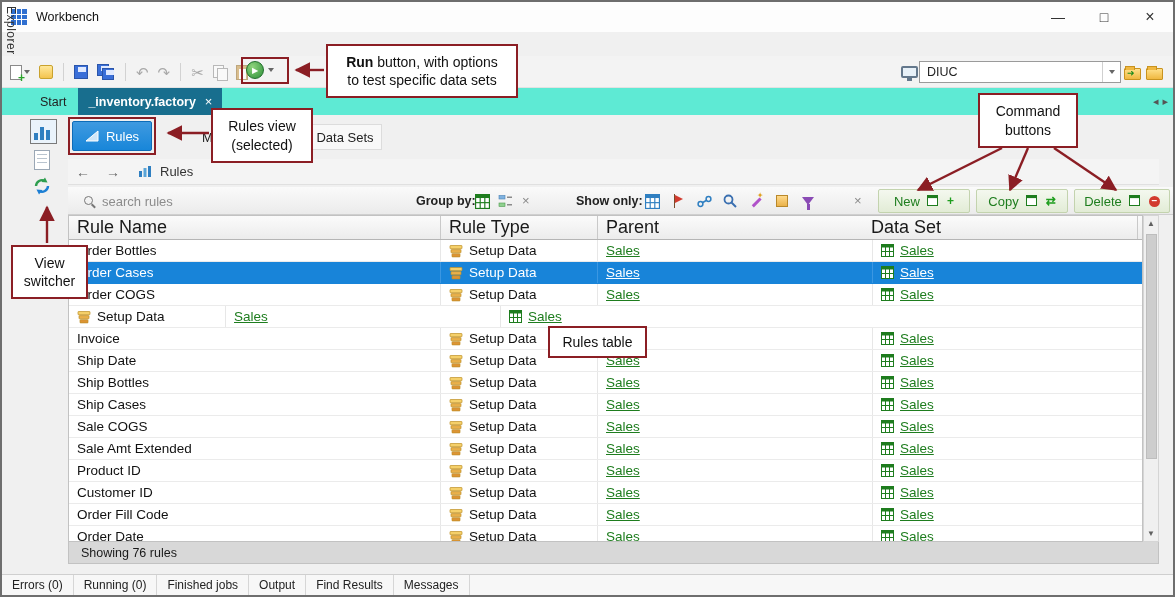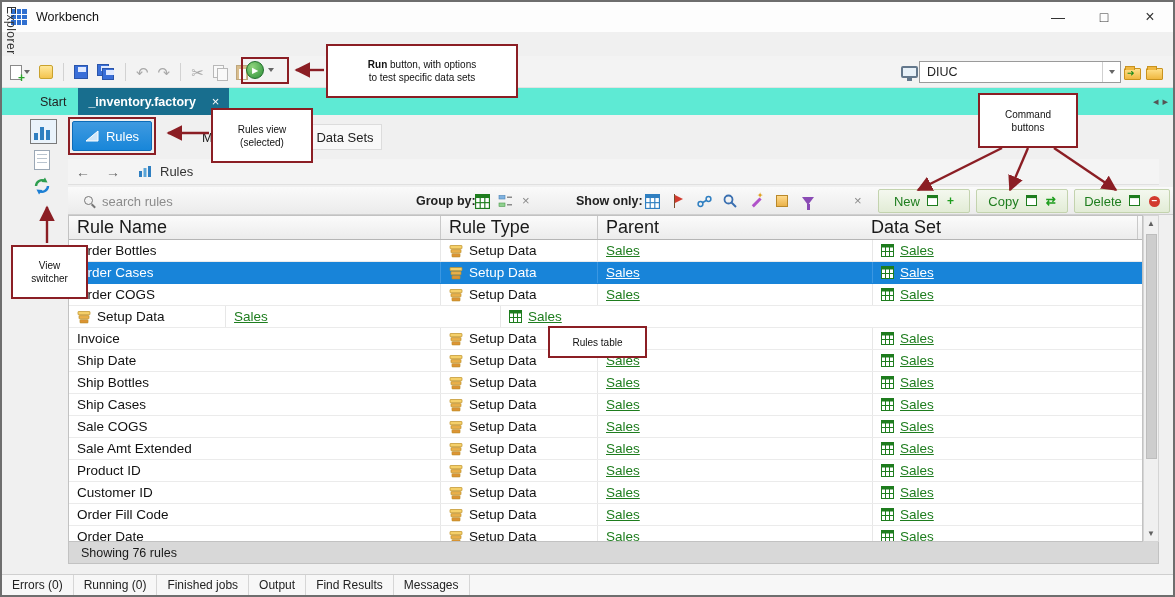--- a/index.html
+++ b/index.html
@@ -66,21 +66,21 @@
   .folder::before { content:""; position:absolute; left:0; top:-3px; width:8px; height:3px;
             background:#f0b840; border:1px solid #c9931f; border-bottom:none; }
   .folder.green::after { content:"➜"; position:absolute; left:2px; top:-1px; font-size:9px; color:#1e8c1e; }
 
   
   .tabbar { position:absolute; left:0; top:86px; width:100%; height:27px; background:#5eead4; display:flex; }
   .explorer { position:absolute; left:2px; top:4px; writing-mode:vertical-rl; font-size:12px; color:#333;
               height:90px; letter-spacing:.5px; }
   .tab-start { margin-left:26px; padding:0 12px; font-size:12.5px; color:#222; display:flex; align-items:center; }
   .tab-factory { padding:0 10px; font-size:12.5px; font-weight:600; color:#fff; background:#186e8e;
-                 display:flex; align-items:center; gap:16px; }
+                 display:flex; align-items:center; gap:9px; }
   .tab-factory .x { font-weight:400; font-size:13px; }
   .tabnav { position:absolute; right:5px; top:0; height:27px; display:flex; align-items:center; gap:4px;
             color:#555; font-size:11px; }
 
   
   .main { position:absolute; left:0; top:113px; width:1171px; height:459px; background:#f0f0f0; }
 
   
   .vs-chart { position:absolute; left:28px; top:4px; width:27px; height:25px; background:#eaf3fb;
               border:1px solid #7a7a7a; display:flex; align-items:flex-end; gap:2px; padding:3px; }
@@ -171,21 +171,21 @@
                font-size:12.5px; color:#1a1a1a; padding-left:12px; }
 
   
   .bottombar { position:absolute; left:0; top:572px; width:100%; height:21px; background:#f7f7f7;
                border-top:1px solid #cfcfcf; display:flex; align-items:stretch; font-size:12px; color:#222; }
   .bitem { padding:0 10px; border-right:1px solid #d6d6d6; display:flex; align-items:center; }
 
   
   .callout { position:absolute; background:#fff; border:2px solid #8b1e24; z-index:41;
              display:flex; flex-direction:column; align-items:center; justify-content:center;
-             font-size:10px; color:#111; line-height:1.3; text-align:center; }
+             font-size:14px; color:#111; line-height:1.3; text-align:center; }
   .hl { position:absolute; border:2px solid #8b1e24; z-index:39; pointer-events:none; }
   .overlay { position:absolute; left:0; top:0; z-index:40; pointer-events:none; }
   .aline { stroke:#8b1e24; stroke-width:2.4; }
 
   .grid-ic { flex:none; }
 </style>
 </head>
 <body>
 
 <div id="win">

